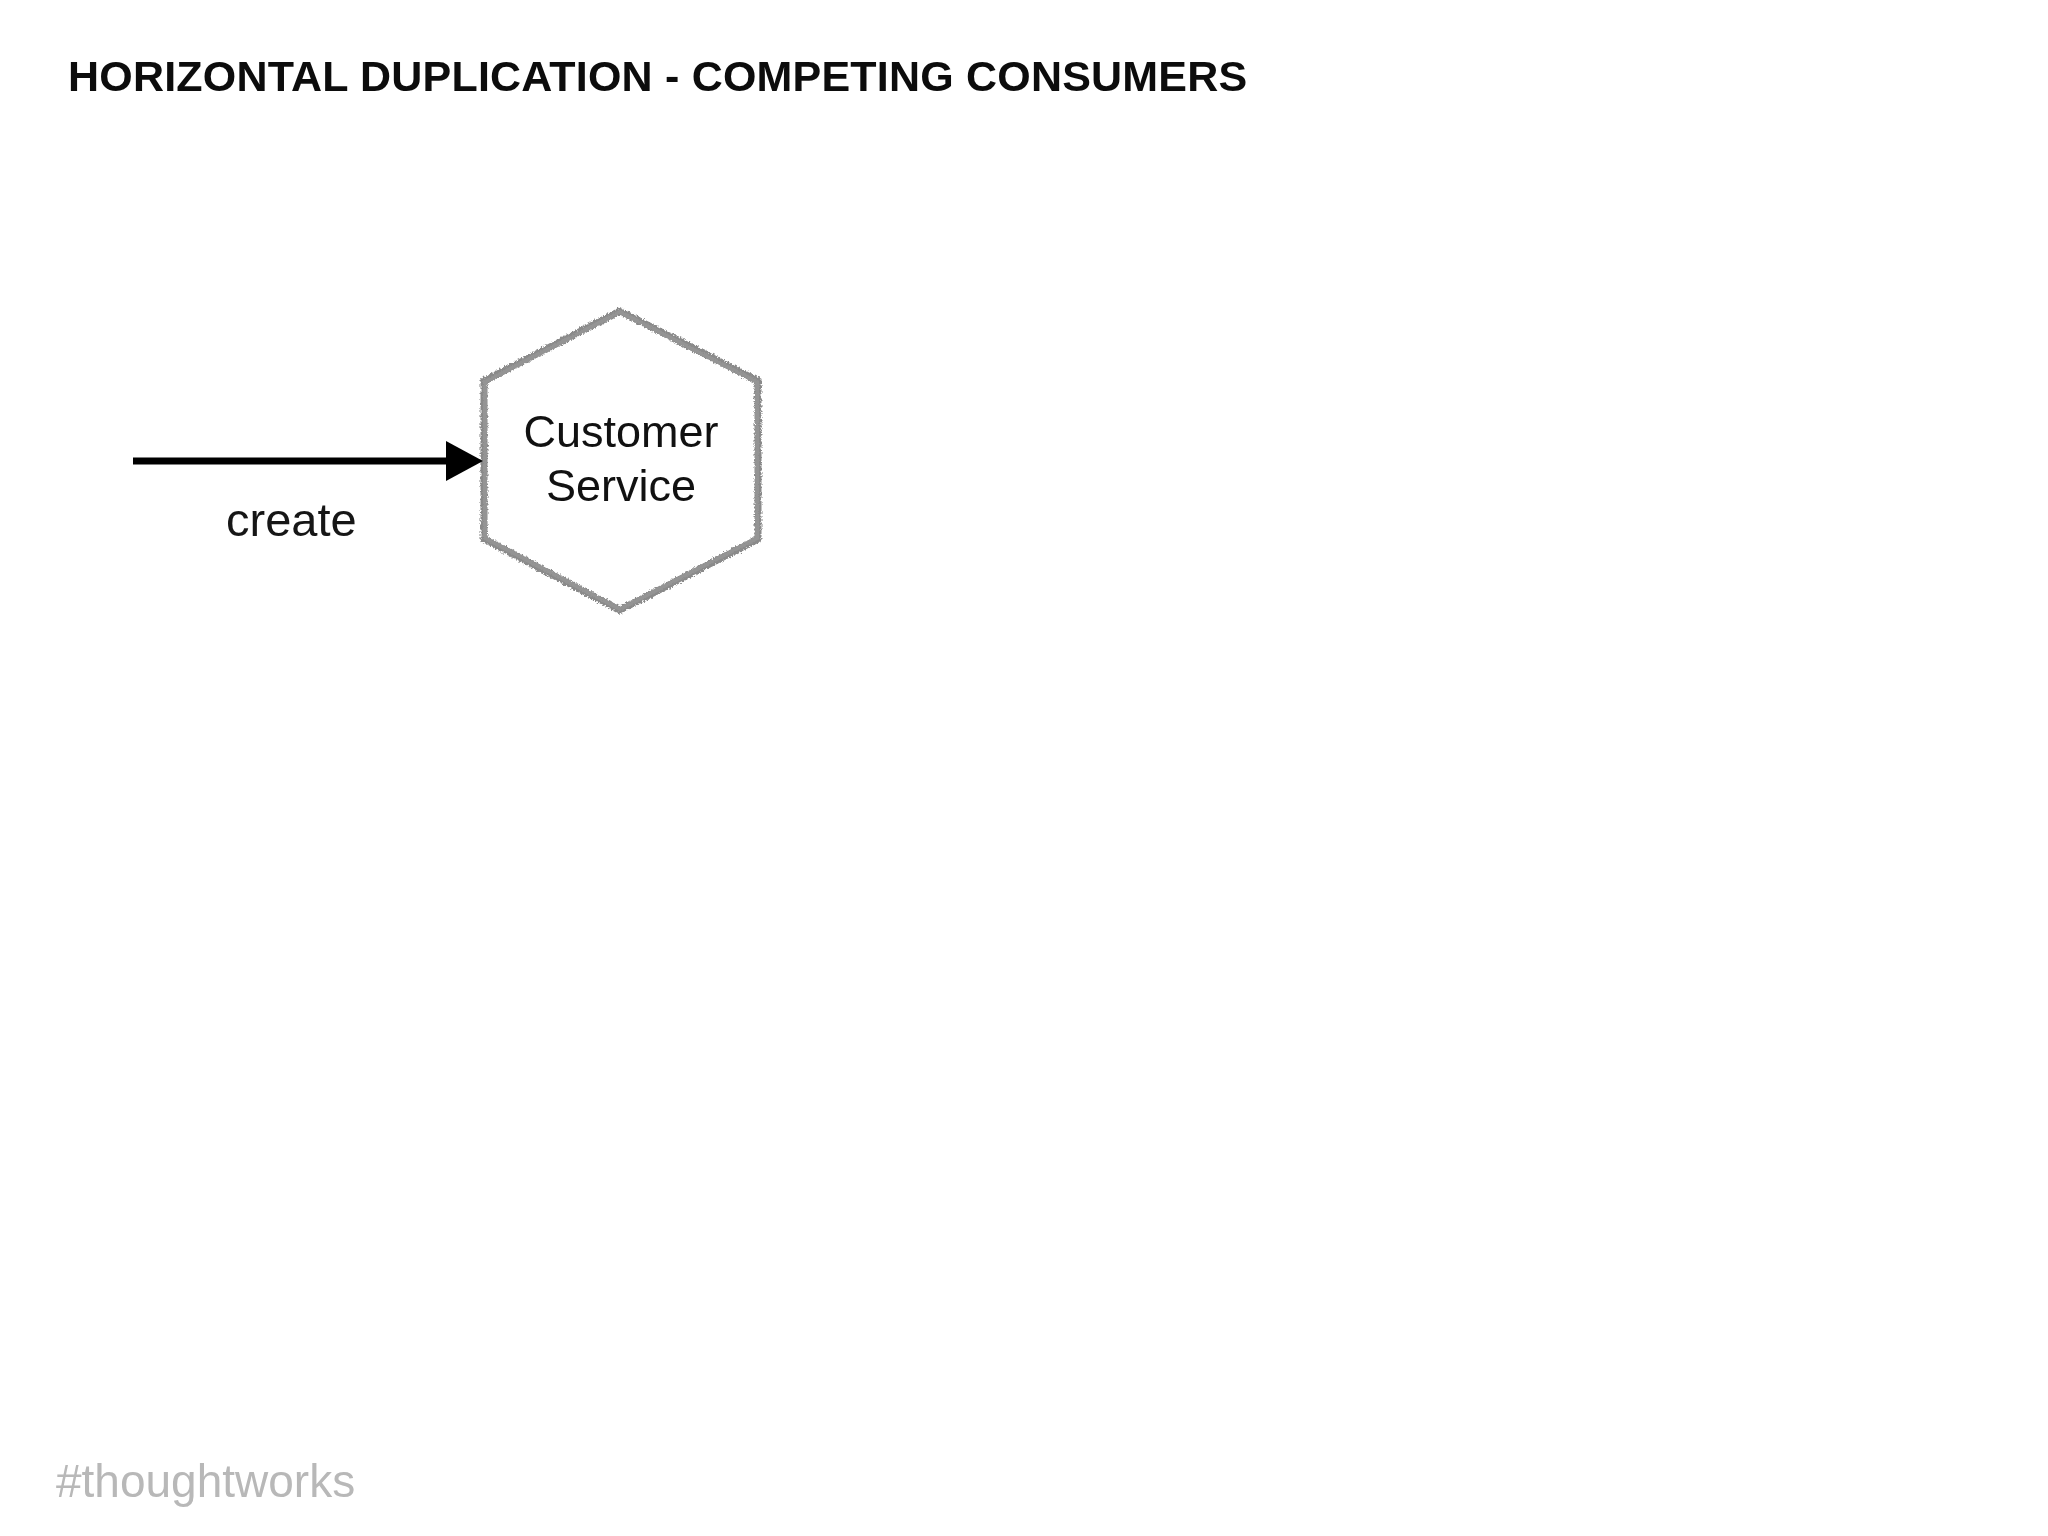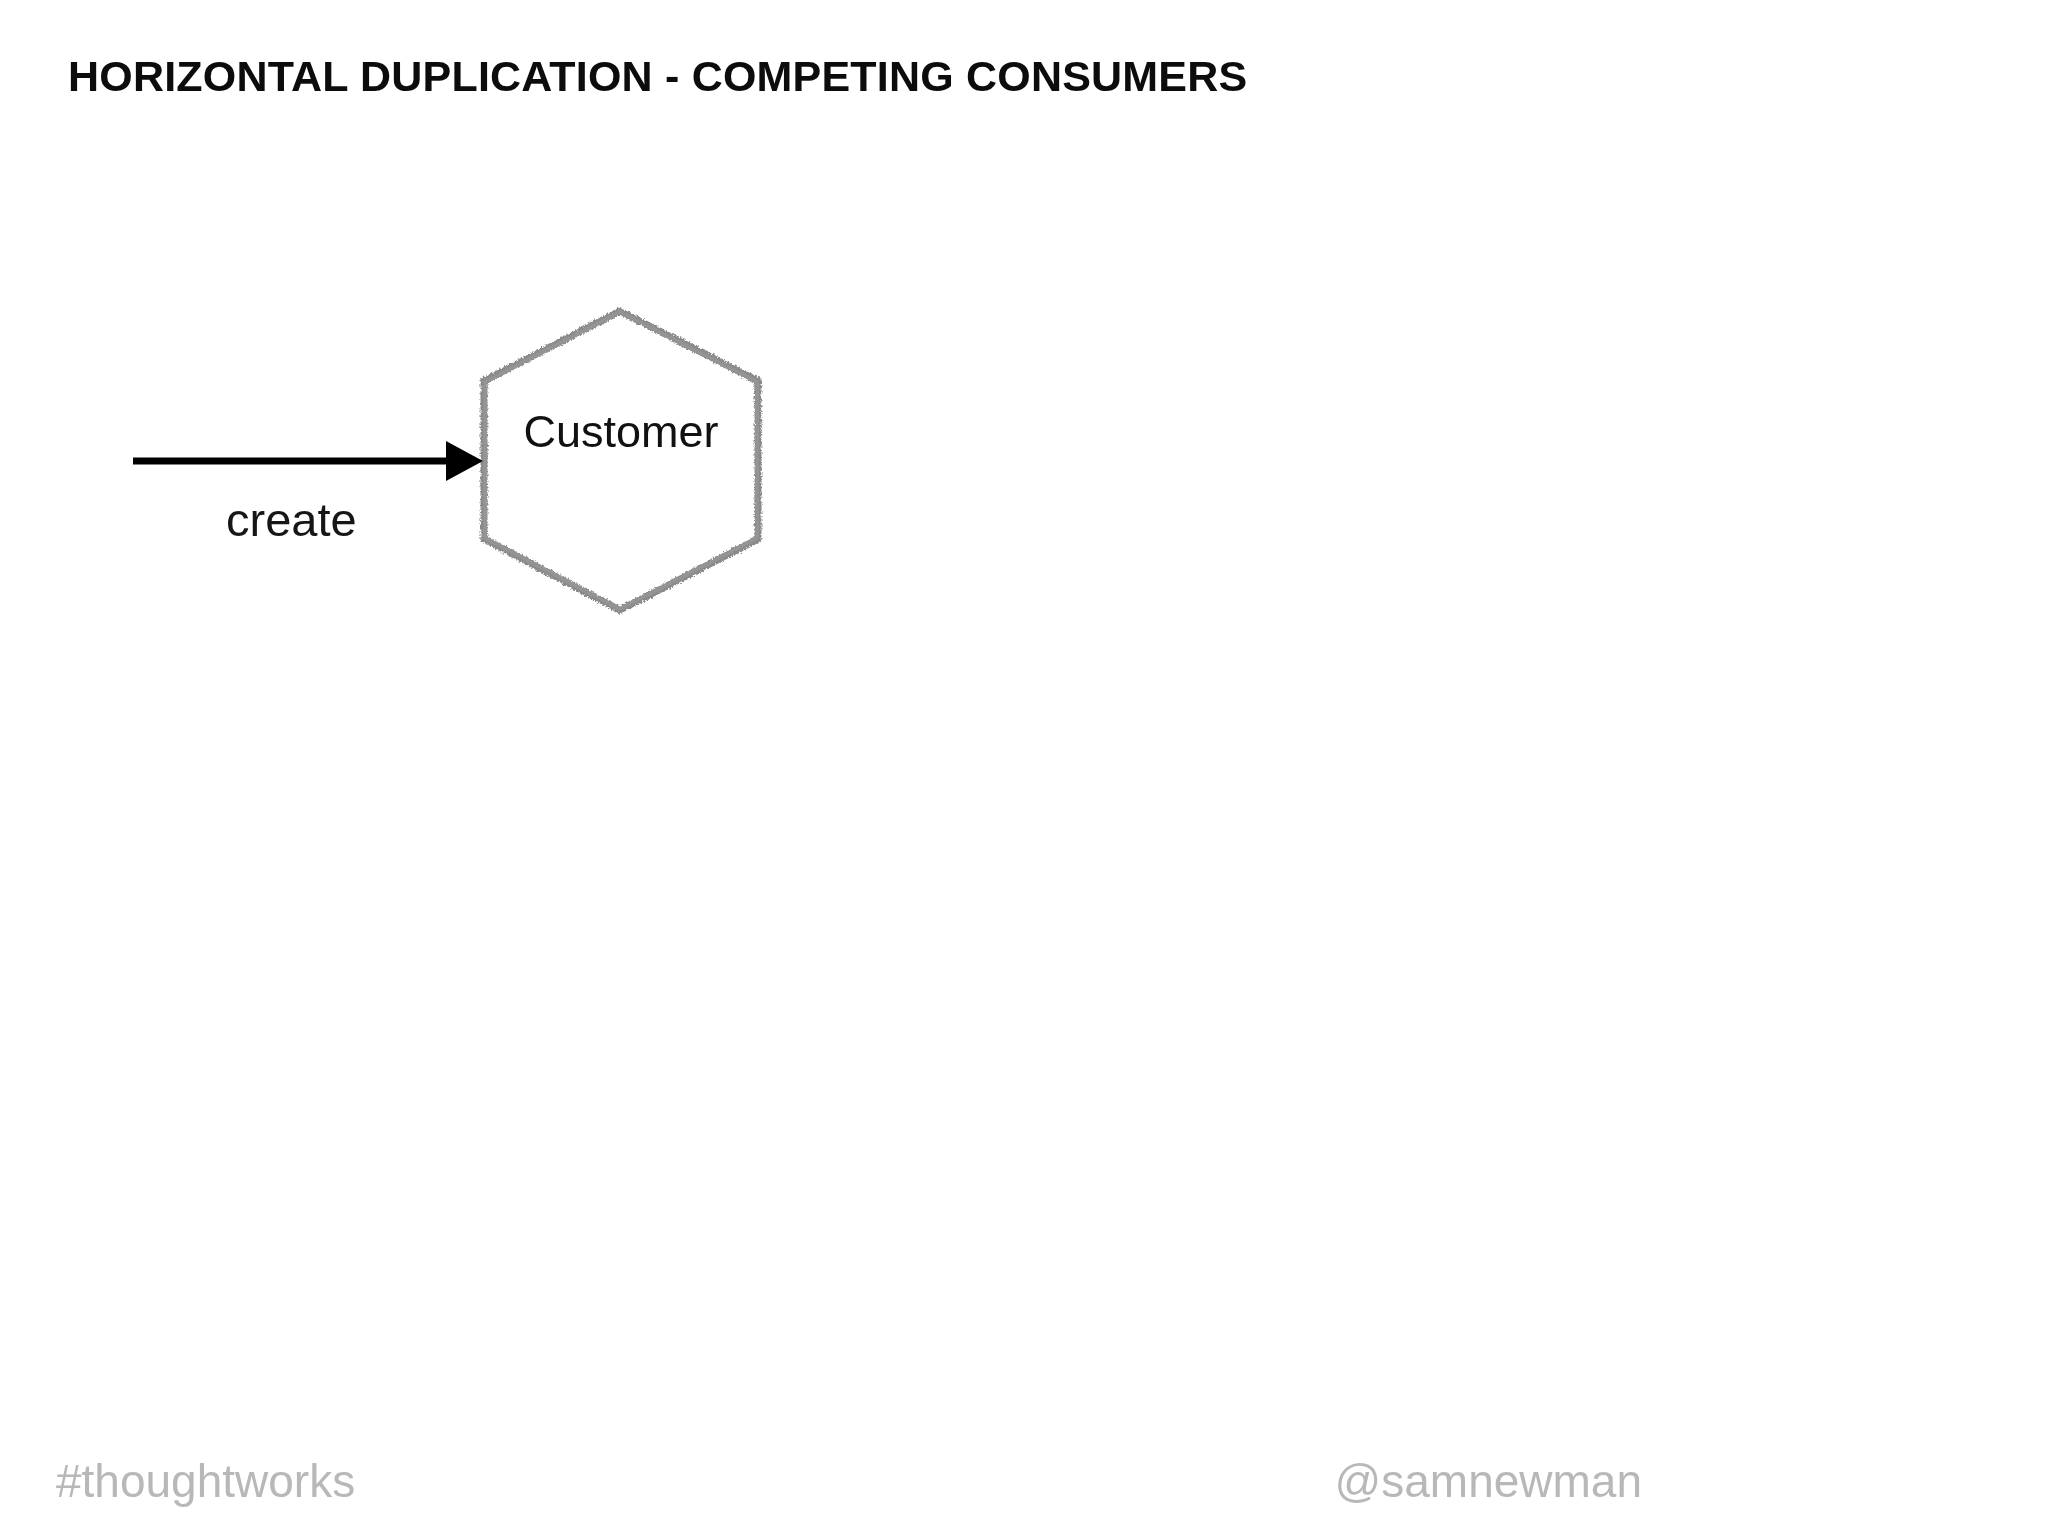--- a/index.html
+++ b/index.html
@@ -129,22 +129,22 @@
       </g>
 
       <g>
         <line x1="105" y1="461" x2="428" y2="461" stroke="#000000" stroke-width="7"></line>
         <polygon points="455,461 418,441 418,481" fill="#000000"></polygon>
       </g>
     </svg>
 
     <div id="customer-service-label" class="node-label">
       <div>Customer</div>
+      <div>Service</div>
     </div>
 
     <div id="create-label" class="edge-label">create</div>
   </div>
 
   <div id="footer-left" class="footer-text">#thoughtworks</div>
 
-  <div id="footer-right" class="footer-text">@samnewman</div>
 
 </div>
 
 </body></html>

